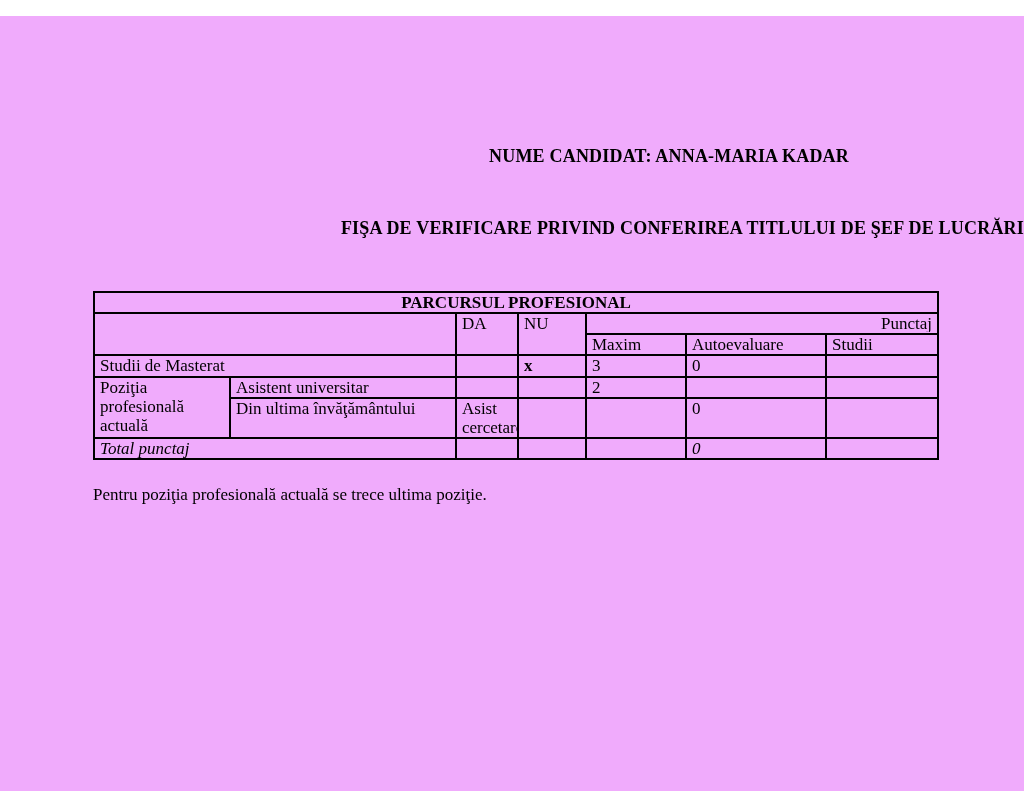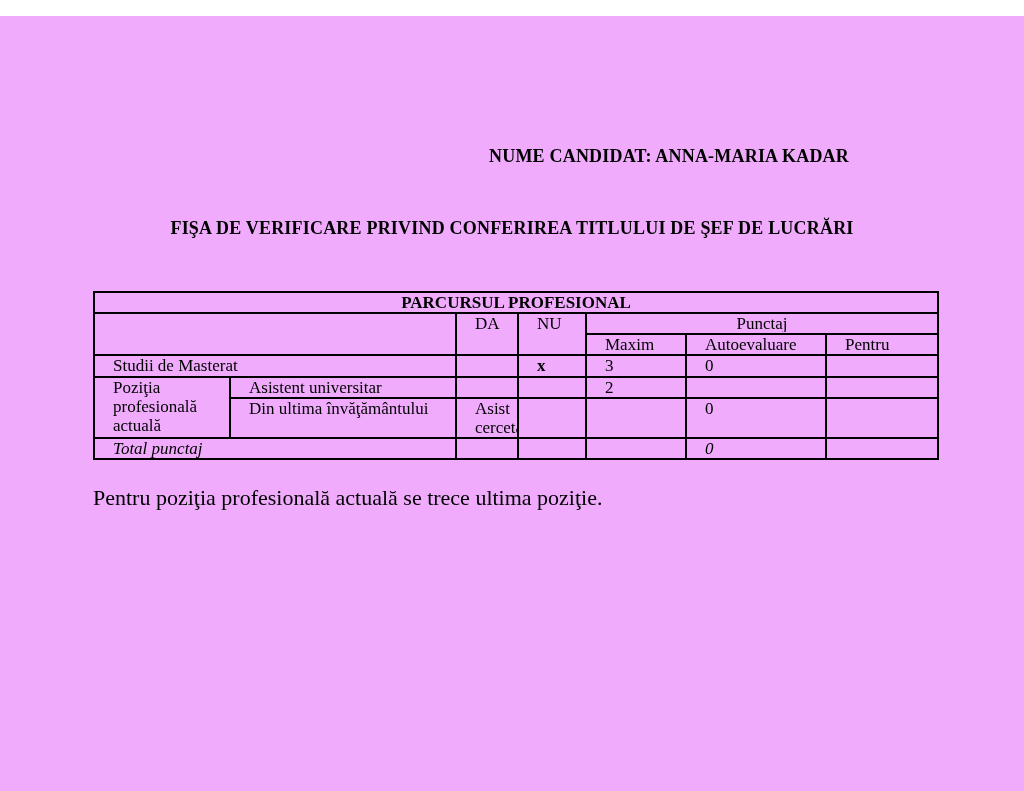--- a/index.html
+++ b/index.html
@@ -25,74 +25,74 @@
     font-size: 18px;
     font-weight: bold;
     letter-spacing: 0.2px;
     white-space: nowrap;
   }
   .form-title {
     position: absolute;
     left: 0;
     top: 202px;
     width: 1024px;
-    text-align: center;
+    text-align: right;
     font-size: 18px;
     font-weight: bold;
     letter-spacing: 0.2px;
     white-space: nowrap;
   }
   .table-wrap {
     position: absolute;
     left: 93px;
     top: 275px;
   }
   table.verif {
     border-collapse: collapse;
     table-layout: fixed;
     width: 844px;
   }
   table.verif td {
     border: 2px solid #000000;
     font-size: 17px;
     line-height: 1.12;
-    padding: 0 18px;
+    padding: 0 5px;
     vertical-align: top;
     overflow: hidden;
   }
   tr.r-caption td { height: 20px; }
   tr.r-danu td    { height: 18px; }
   tr.r-sub td     { height: 20px; }
   tr.r-studii td  { height: 22px; }
   tr.r-asistent td{ height: 20px; }
   tr.r-dinafara td{ height: 35px; }
   tr.r-total td   { height: 20px; font-style: italic; }
   td.caption {
     text-align: center;
     font-weight: bold;
     vertical-align: middle;
   }
   td.center { text-align: left; }
-  td.punctaj-head { text-align: center; vertical-align: middle; border-radius: 9px; }
+  td.punctaj-head { text-align: right; vertical-align: middle; border-radius: 9px; }
   td.mark-x { font-weight: bold; padding-left: 7px; }
   td.val-zero {
     font-size: 22px;
     line-height: 19px;
     padding-left: 6px;
   }
   td.small-note {
     font-size: 13px;
     line-height: 14px;
     padding: 1px 2px 0 3px;
   }
   .footnote {
     position: absolute;
     left: 93px;
     top: 469px;
-    font-size: 22px;
+    font-size: 17px;
   }
 </style>
 </head>
 <body>
 
 <div id="page">
 
   <div class="candidate-heading">NUME CANDIDAT: ANNA-MARIA KADAR</div>
 
   <div class="form-title">FIŞA DE VERIFICARE PRIVIND CONFERIREA TITLULUI DE ŞEF DE LUCRĂRI</div>
@@ -117,21 +117,21 @@
       <tr class="r-danu">
         <td colspan="2" rowspan="2"></td>
         <td rowspan="2">DA</td>
         <td rowspan="2">NU</td>
         <td colspan="3" class="punctaj-head">Punctaj</td>
       </tr>
 
       <tr class="r-sub">
         <td class="center">Maxim</td>
         <td class="center">Autoevaluare</td>
-        <td class="center">Pentru</td>
+        <td class="center">Studii</td>
       </tr>
 
       <tr class="r-studii">
         <td colspan="2">Studii de Masterat</td>
         <td></td>
         <td class="mark-x">x</td>
         <td class="center">3</td>
         <td class="val-zero">0</td>
         <td></td>
       </tr>

